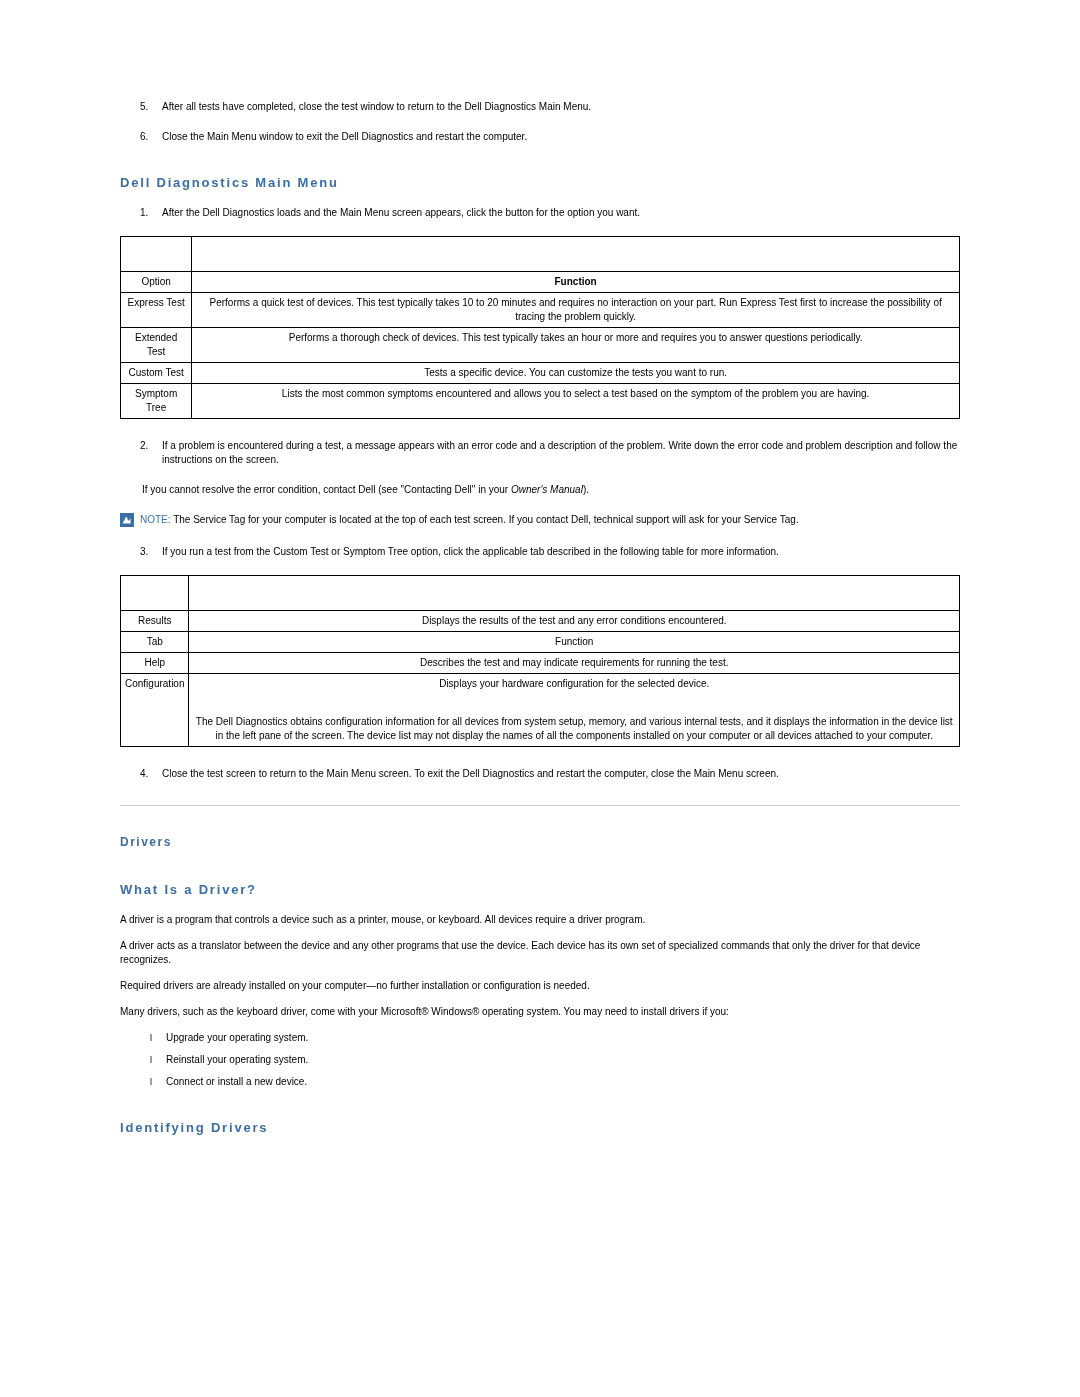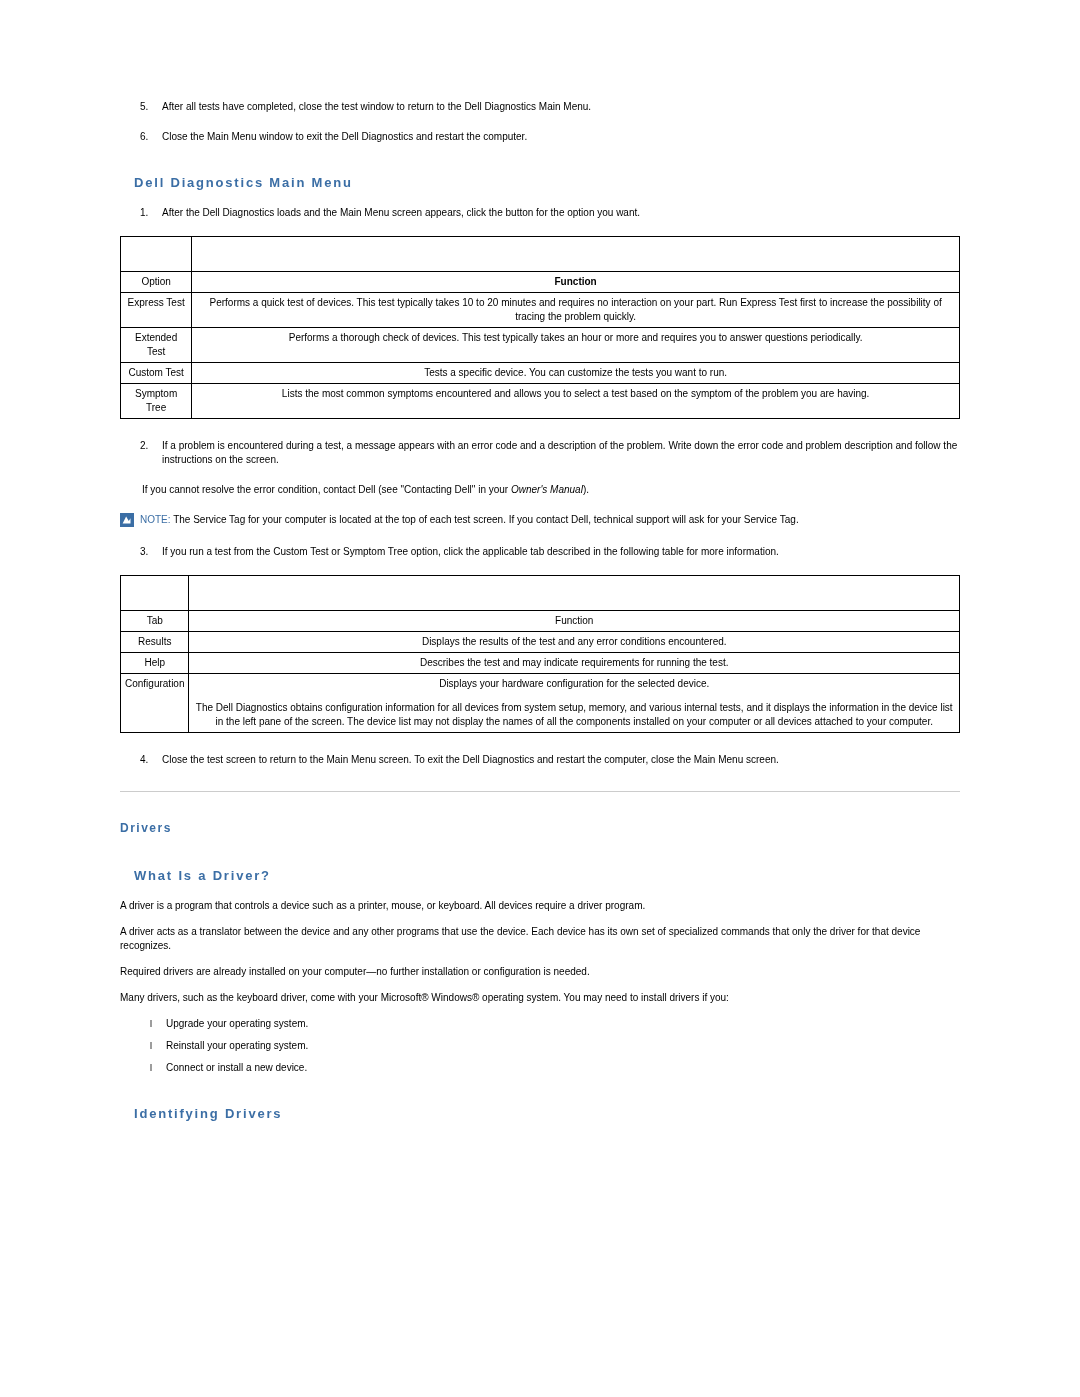--- a/index.html
+++ b/index.html
@@ -25,21 +25,21 @@
     color: #3b6ea5;
     letter-spacing: 1.5px;
     margin: 28px 0 14px 0;
   }
   h3 {
     font-family: Verdana, Arial, sans-serif;
     font-size: 13px;
     font-weight: bold;
     color: #3b6ea5;
     letter-spacing: 1.8px;
-    margin: 30px 0 14px 14px;
+    margin: 30px 0 14px 0;
   }
   table {
     border-collapse: collapse;
     width: 100%;
     margin: 14px 0 20px 0;
   }
   th, td {
     border: 1px solid #000;
     padding: 3px 4px;
     vertical-align: top;
@@ -161,35 +161,35 @@
   <span>If you run a test from the Custom Test or Symptom Tree option, click the applicable tab described in the following table for more information.</span>
 </div>
 
 <table>
   <tbody>
       <tr class="header-spacer">
         <td></td>
         <td></td>
       </tr>
   <tr>
+    <td>Results</td>
+    <td>Displays the results of the test and any error conditions encountered.</td>
+  </tr>
+  <tr>
     <td>Tab</td>
     <td>Function</td>
   </tr>
   <tr>
-    <td>Results</td>
-    <td>Displays the results of the test and any error conditions encountered.</td>
-  </tr>
-  <tr>
     <td>Help</td>
     <td>Describes the test and may indicate requirements for running the test.</td>
   </tr>
   <tr>
     <td>Configuration</td>
     <td>
-      <div style="margin-bottom:10px;">Displays your hardware configuration for the selected device.</div>
+      <div style="margin-bottom:24px;">Displays your hardware configuration for the selected device.</div>
       <div>The Dell Diagnostics obtains configuration information for all devices from system setup, memory, and various internal tests, and it displays the information in the device list in the left pane of the screen. The device list may not display the names of all the components installed on your computer or all devices attached to your computer.</div>
     </td>
   </tr>
 </tbody>
   </table>
 
 <div class="ol-item">
   <span class="ol-num">4.</span>
   <span>Close the test screen to return to the Main Menu screen. To exit the Dell Diagnostics and restart the computer, close the Main Menu screen.</span>
 </div>

